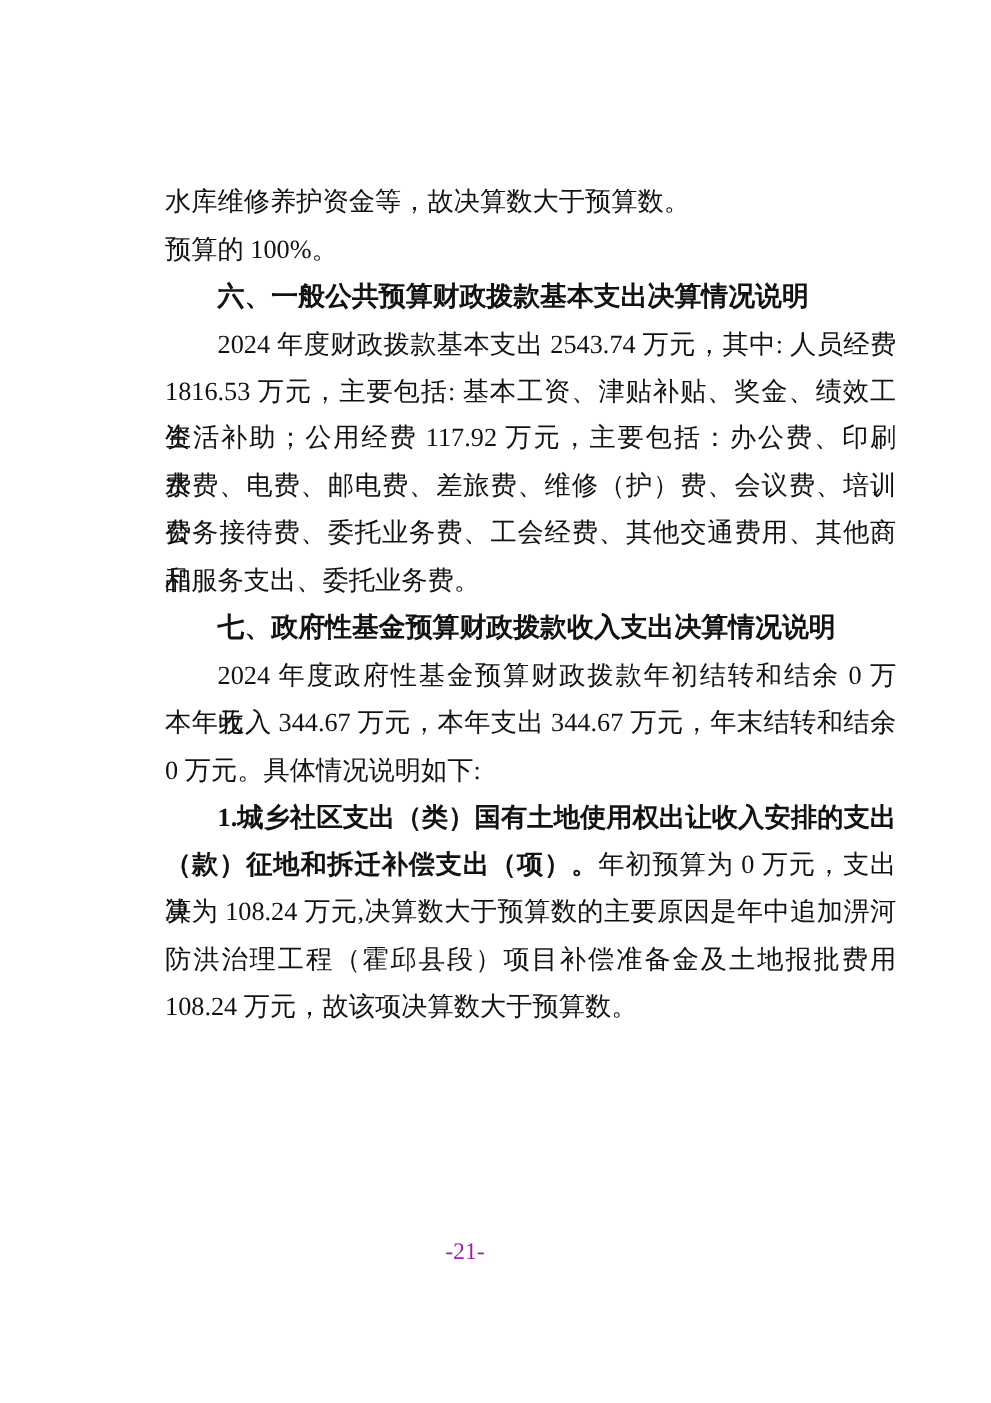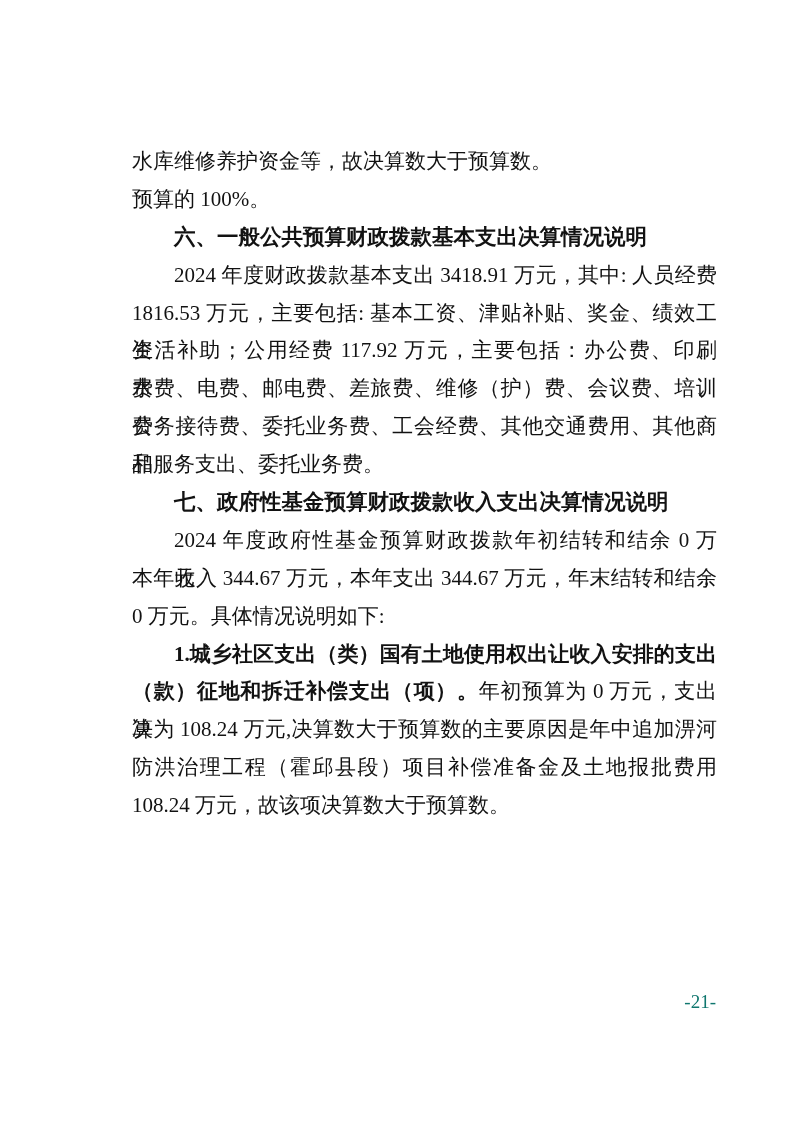--- a/index.html
+++ b/index.html
@@ -43,36 +43,36 @@
     font-size: 21.5px;
   }
   .seg-bold {
     font-weight: 700;
   }
   .page-number {
     position: absolute;
     left: 0;
     top: 991px;
     width: 688px;
-    text-align: right;
+    text-align: center;
     font-size: 19px;
-    color: #0f766e;
+    color: #a21caf;
     font-family: "Liberation Serif", "DejaVu Serif", serif;
     line-height: 22px;
   }
 </style>
 </head>
 <body>
 
 <div class="page">
   <div class="text-block">
       <div class="doc-line style-body"><span class="seg-regular">水库维修养护资金等，故决算数大于预算数。</span></div>
       <div class="doc-line style-body"><span class="seg-regular">预算的 100%。</span></div>
       <div class="doc-line style-heading indent"><span class="seg-bold">六、一般公共预算财政拨款基本支出决算情况说明</span></div>
-      <div class="doc-line style-body indent justify"><span class="seg-regular">2024 年度财政拨款基本支出 3418.91 万元，其中: 人员经费</span></div>
+      <div class="doc-line style-body indent justify"><span class="seg-regular">2024 年度财政拨款基本支出 2543.74 万元，其中: 人员经费</span></div>
       <div class="doc-line style-body justify"><span class="seg-regular">1816.53 万元，主要包括: 基本工资、津贴补贴、奖金、绩效工资、</span></div>
       <div class="doc-line style-body justify"><span class="seg-regular">生活补助；公用经费 117.92 万元，主要包括：办公费、印刷费、</span></div>
       <div class="doc-line style-body justify"><span class="seg-regular">水费、电费、邮电费、差旅费、维修（护）费、会议费、培训费、</span></div>
       <div class="doc-line style-body justify"><span class="seg-regular">公务接待费、委托业务费、工会经费、其他交通费用、其他商品</span></div>
       <div class="doc-line style-body"><span class="seg-regular">和服务支出、委托业务费。</span></div>
       <div class="doc-line style-heading indent"><span class="seg-bold">七、政府性基金预算财政拨款收入支出决算情况说明</span></div>
       <div class="doc-line style-body indent justify"><span class="seg-regular">2024 年度政府性基金预算财政拨款年初结转和结余 0 万元，</span></div>
       <div class="doc-line style-body justify"><span class="seg-regular">本年收入 344.67 万元，本年支出 344.67 万元，年末结转和结余</span></div>
       <div class="doc-line style-body"><span class="seg-regular">0 万元。具体情况说明如下:</span></div>
       <div class="doc-line style-body indent justify"><span class="seg-bold">1.城乡社区支出（类）国有土地使用权出让收入安排的支出</span></div>

